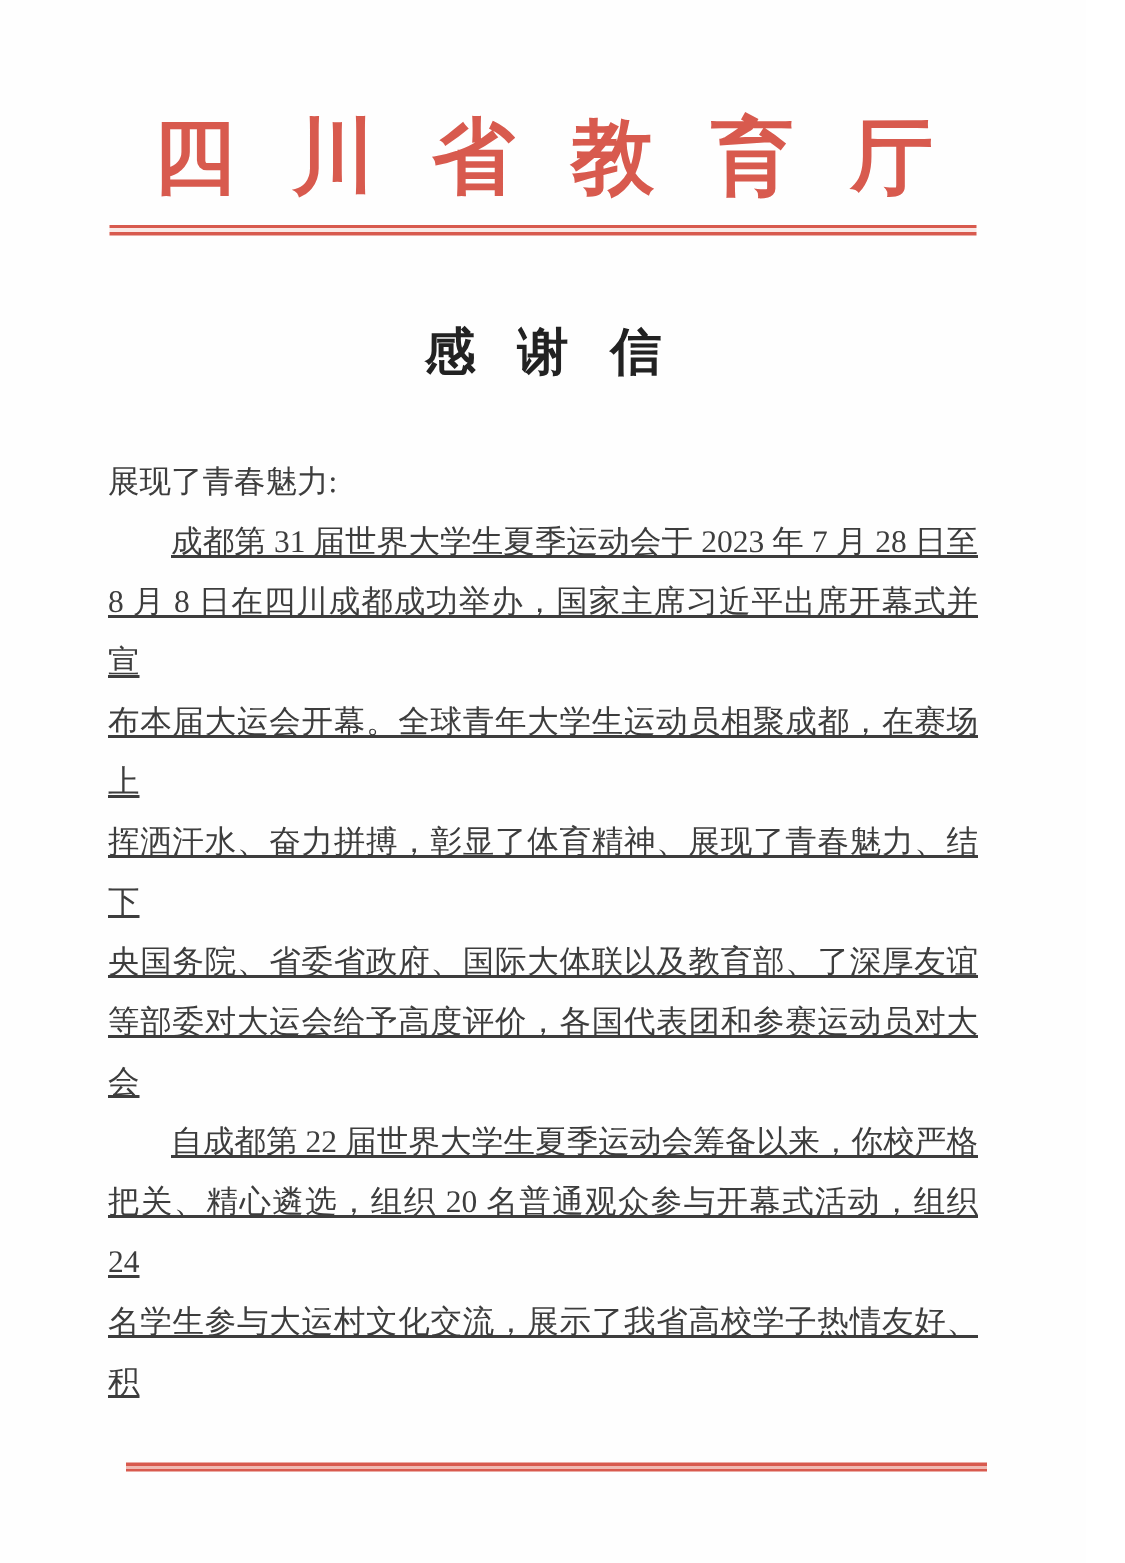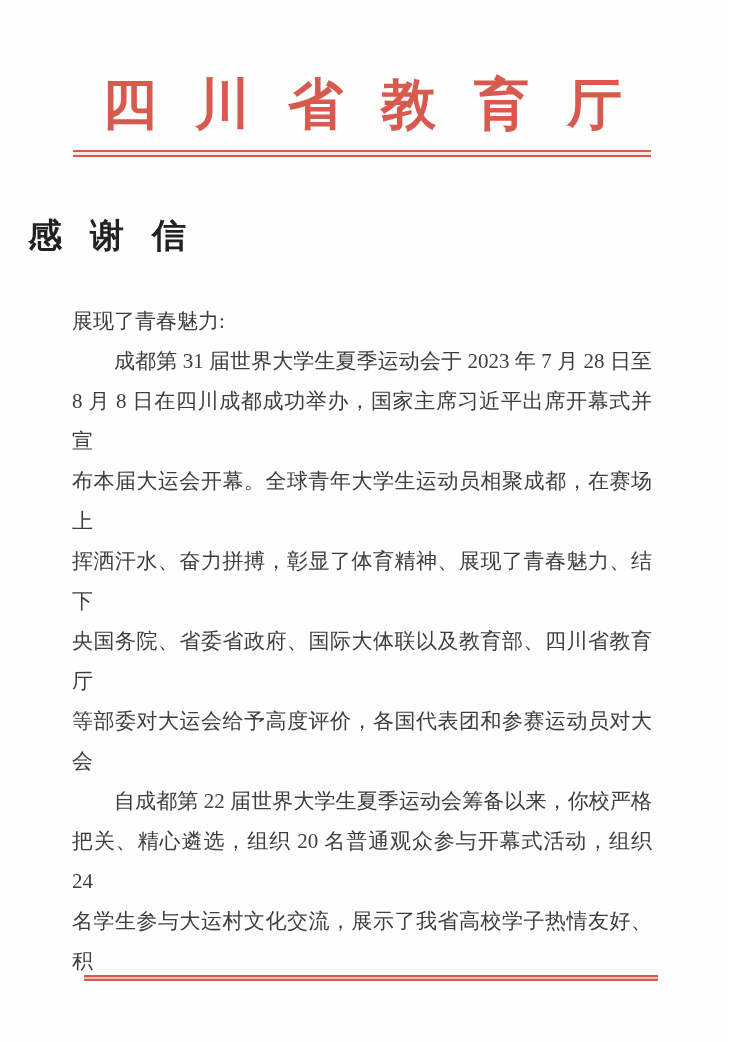--- a/index.html
+++ b/index.html
@@ -42,20 +42,21 @@
     background: linear-gradient(
       to bottom,
       var(--accent-red) 0px, var(--accent-red) 2px,
       var(--rule-gap) 2px, var(--rule-gap) 5px,
       var(--accent-red) 5px, var(--accent-red) 7px
     );
   }
   
   .letter-title {
     margin-top: 56px;
+    text-align: center;
     font-size: 34px;
     line-height: 46px;
     font-weight: bold;
     letter-spacing: 28px;
     text-indent: 28px;
     color: var(--title-text);
     white-space: nowrap;
   }
   
   .letter-body {
@@ -63,20 +64,21 @@
     margin: 42px auto 0 auto;
     font-size: 21px;
     line-height: 40px;
     color: var(--body-text);
   }
   .line {
     text-align: justify;
   }
   .line.fill {
     text-align-last: justify;
+    text-decoration: underline;
   }
   .line.indent {
     text-indent: 2em;
   }
   
   .footer-rule {
     position: absolute;
     left: 84px;
     top: 975px;
     width: 574px;
@@ -99,21 +101,21 @@
   <div class="header-rule"></div>
 
   <div class="letter-title">感谢信</div>
 
   <div class="letter-body">
       <div class="line">展现了青春魅力:</div>
       <div class="line indent fill">成都第 31 届世界大学生夏季运动会于 2023 年 7 月 28 日至</div>
       <div class="line fill">8 月 8 日在四川成都成功举办，国家主席习近平出席开幕式并宣</div>
       <div class="line fill">布本届大运会开幕。全球青年大学生运动员相聚成都，在赛场上</div>
       <div class="line fill">挥洒汗水、奋力拼搏，彰显了体育精神、展现了青春魅力、结下</div>
-      <div class="line fill">央国务院、省委省政府、国际大体联以及教育部、四川省教育厅</div>
+      <div class="line fill">央国务院、省委省政府、国际大体联以及教育部、了深厚友谊</div>
       <div class="line fill">等部委对大运会给予高度评价，各国代表团和参赛运动员对大会</div>
       <div class="line indent fill">自成都第 22 届世界大学生夏季运动会筹备以来，你校严格</div>
       <div class="line fill">把关、精心遴选，组织 20 名普通观众参与开幕式活动，组织 24</div>
       <div class="line fill">名学生参与大运村文化交流，展示了我省高校学子热情友好、积</div>
     </div>
 
   <div class="footer-rule"></div>
 
 </div>
 

